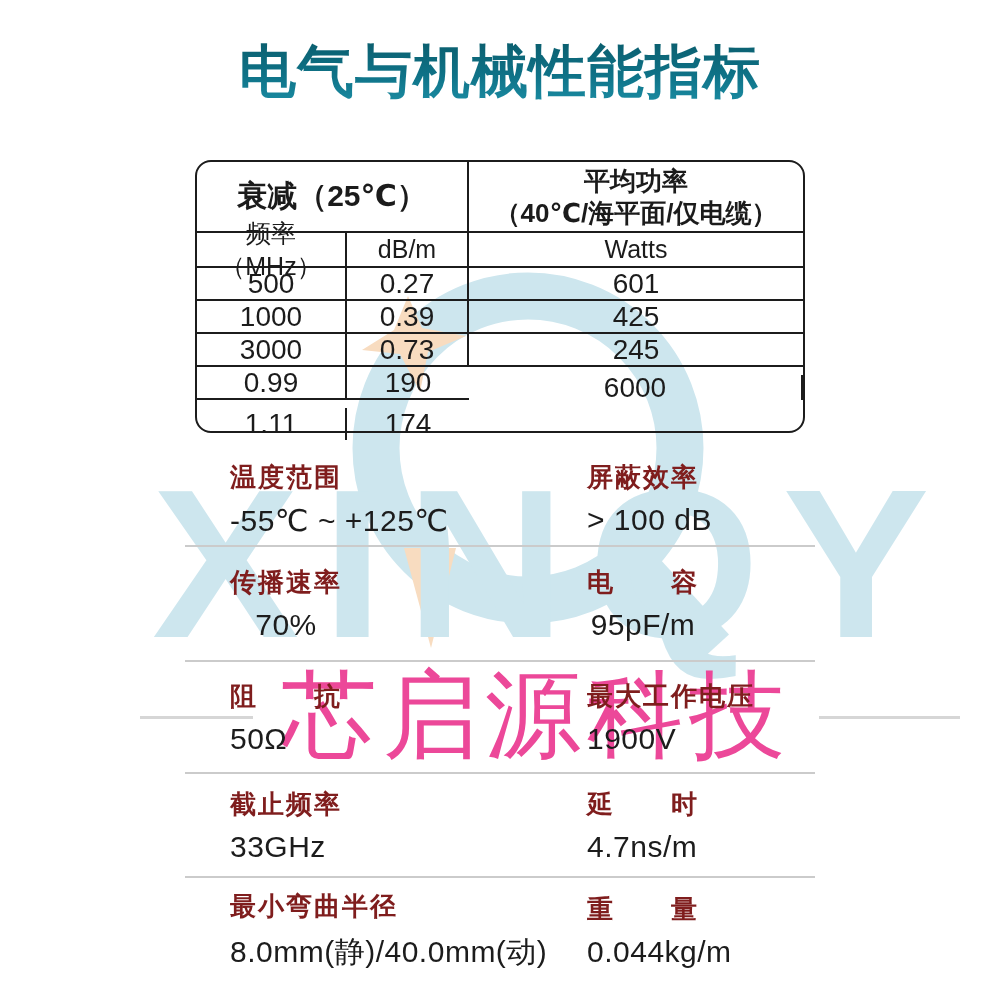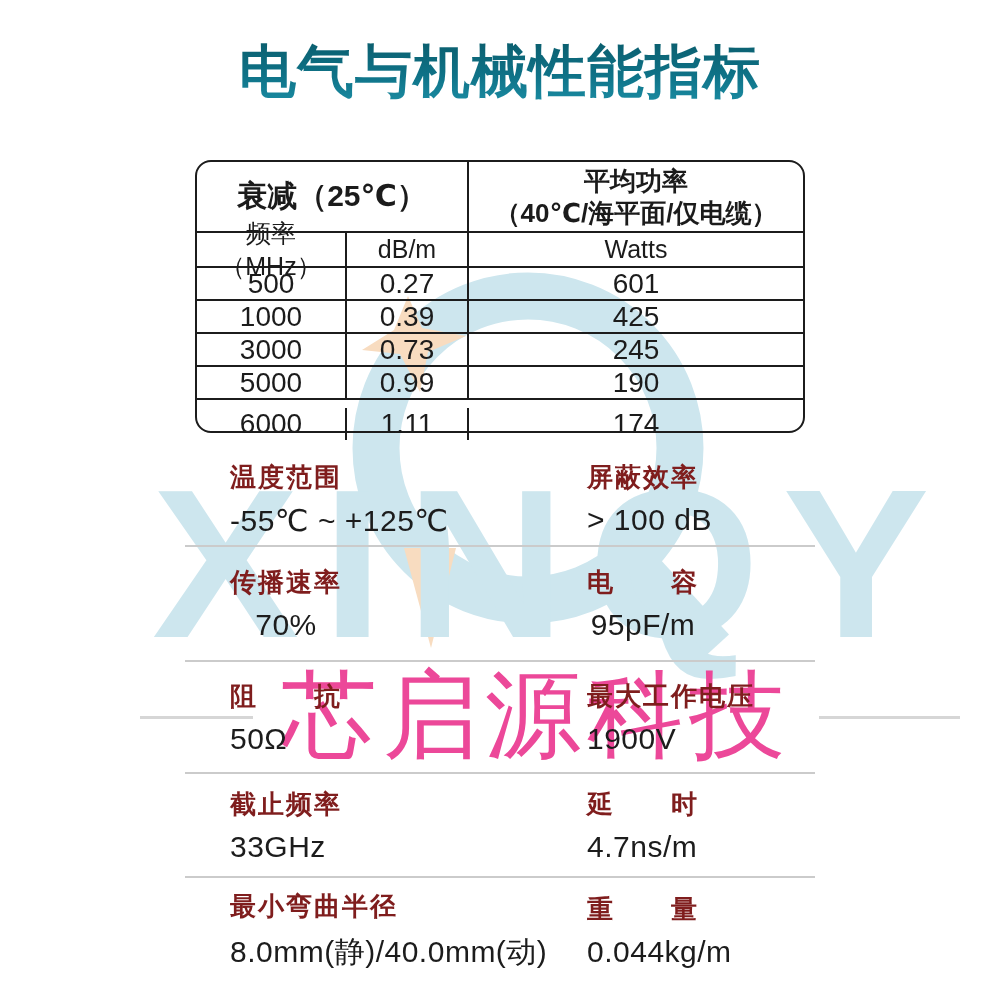--- a/index.html
+++ b/index.html
@@ -115,21 +115,20 @@
   <div class="cell last-col">601</div>
 
   <div class="cell">1000</div>
   <div class="cell">0.39</div>
   <div class="cell last-col">425</div>
 
   <div class="cell">3000</div>
   <div class="cell">0.73</div>
   <div class="cell last-col">245</div>
 
-  <div class="cell">5000</div>
   <div class="cell">0.99</div>
   <div class="cell last-col">190</div>
 
   <div class="cell last-row">6000</div>
   <div class="cell last-row">1.11</div>
   <div class="cell last-col last-row">174</div>
 </div>
 
 <div class="specs">
 

